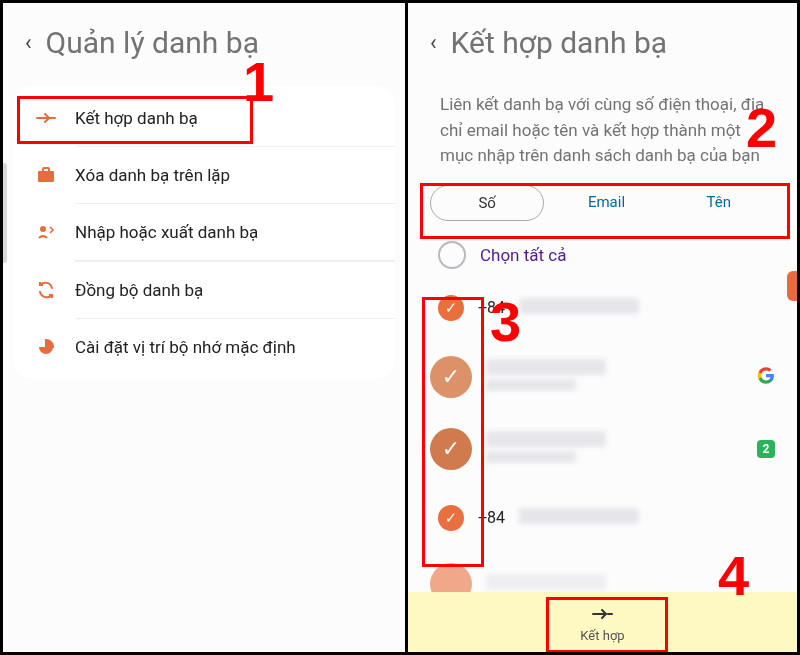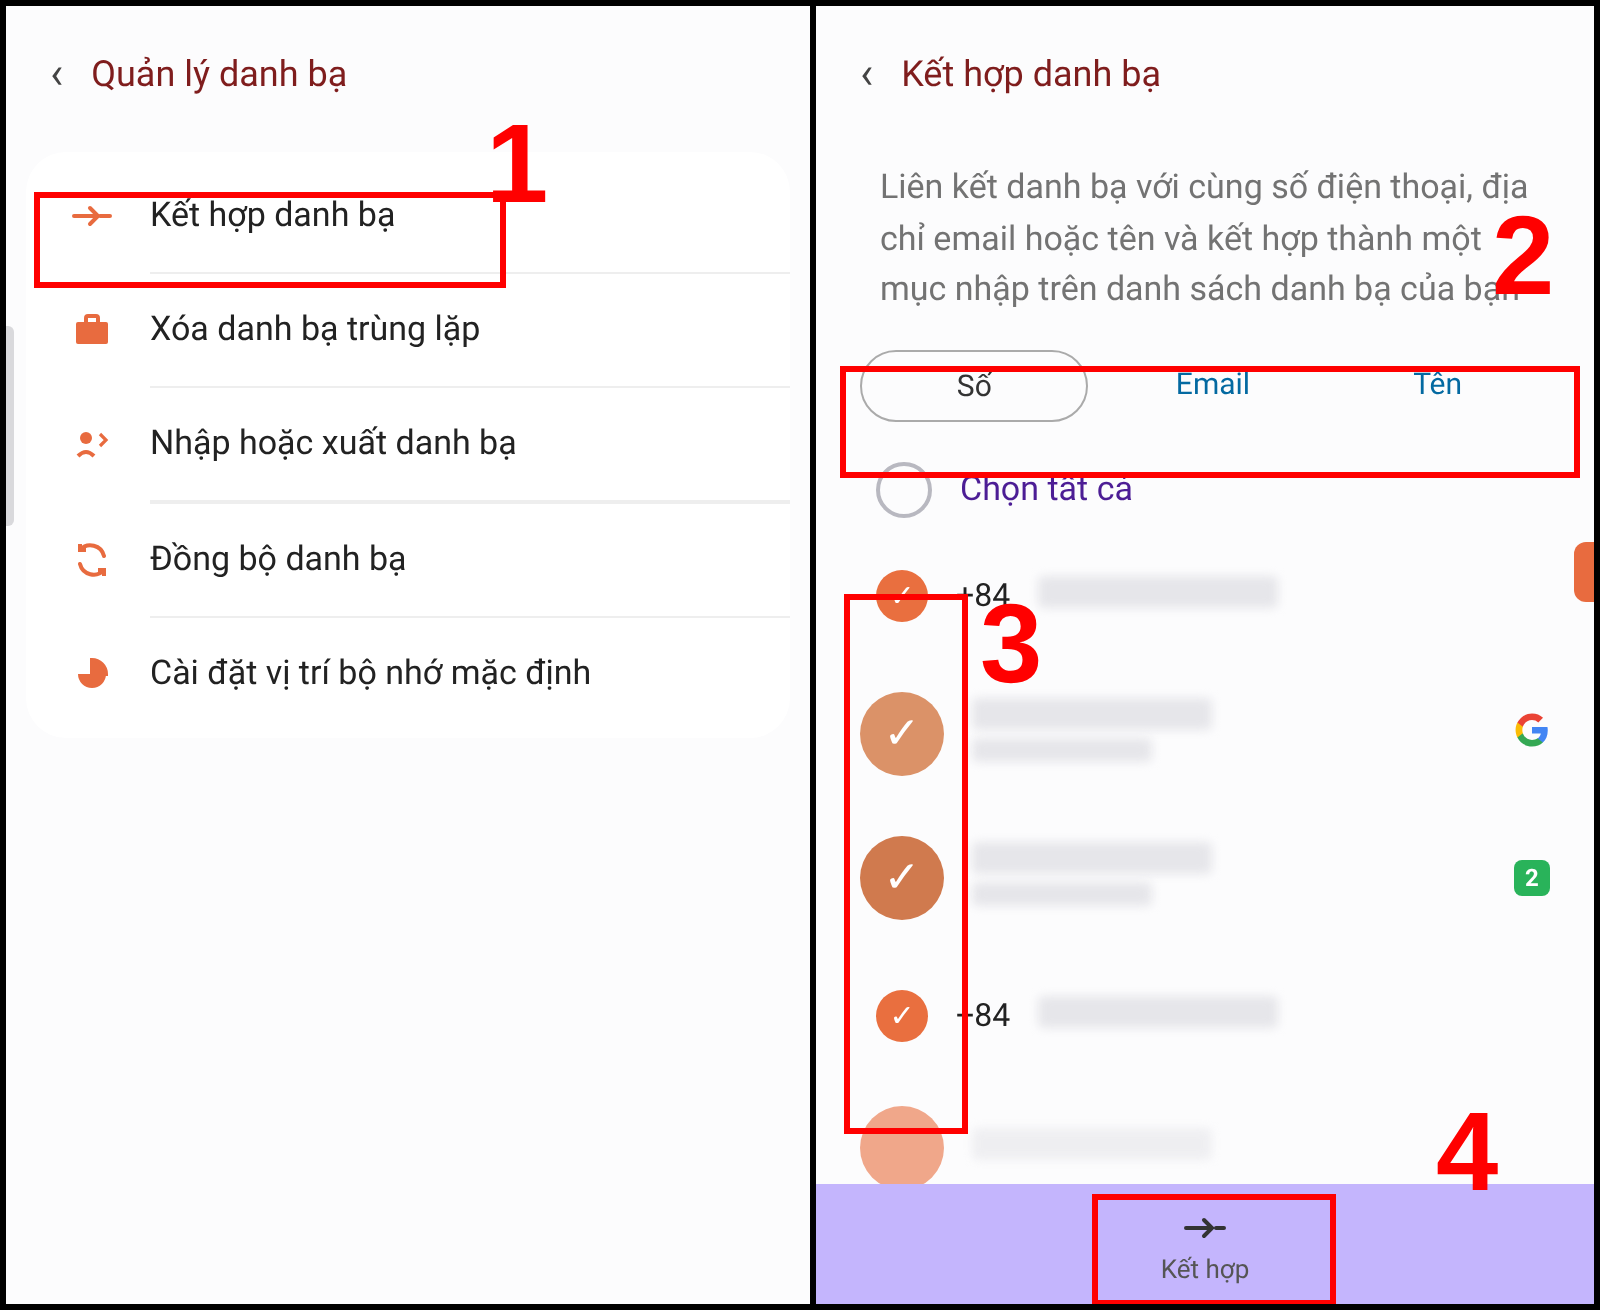--- a/index.html
+++ b/index.html
@@ -34,22 +34,22 @@
   display: flex;
   align-items: center;
   padding: 22px 22px 12px 22px;
   gap: 14px;
 }
 .back-chev {
   font-size: 22px;
   color: #444;
 }
 .title {
-  font-size: 18px;
-  color: #7f1d1d;
+  font-size: 30px;
+  color: #737373;
   font-weight: 400;
 }
 .menu-card {
   margin: 14px 10px 0 10px;
   background: #fff;
   border-radius: 20px;
   box-shadow: 0 0 0 rgba(0,0,0,.02);
   padding: 4px 0;
 }
 .menu-item {
@@ -194,21 +194,21 @@
 }
 .action-bar {
   position: absolute;
   bottom: 0;
   left: 0;
   right: 0;
   height: 60px;
   display: flex;
   align-items: center;
   justify-content: center;
-  background: #c4b5fd;
+  background: #fef9c3;
   flex-direction: column;
   gap: 2px;
 }
 .act-icon { font-size: 20px; color: #333; }
 .act-label { font-size: 13px; color: #555; }
 .scroll-ind {
   position: absolute;
   right: 0;
   top: 268px;
   width: 10px;
@@ -248,21 +248,21 @@
         <span class="mi-label">Kết hợp danh bạ</span>
       </div>
       <div class="divider"></div>
       <div class="menu-item">
         <span class="mi-icon">
           <svg width="18" height="16" viewBox="0 0 18 16">
               <rect x="1" y="4" width="16" height="11" rx="1" fill="#e86b3f"></rect>
               <rect x="6" y="1" width="6" height="4" rx="1" fill="none" stroke="#e86b3f" stroke-width="2"></rect>
             </svg>
         </span>
-        <span class="mi-label">Xóa danh bạ trùng lặp</span>
+        <span class="mi-label">Xóa danh bạ trên lặp</span>
       </div>
       <div class="divider"></div>
       <div class="menu-item">
         <span class="mi-icon">
           <svg width="18" height="16" viewBox="0 0 18 16">
               <circle cx="6" cy="5" r="3" fill="#e86b3f"></circle>
               <path d="M2 14 q4-4 8 0" stroke="#e86b3f" stroke-width="2" fill="none"></path>
               <path d="M13 3 l3 3 -3 3" stroke="#e86b3f" stroke-width="1.6" fill="none"></path>
             </svg>
         </span>

